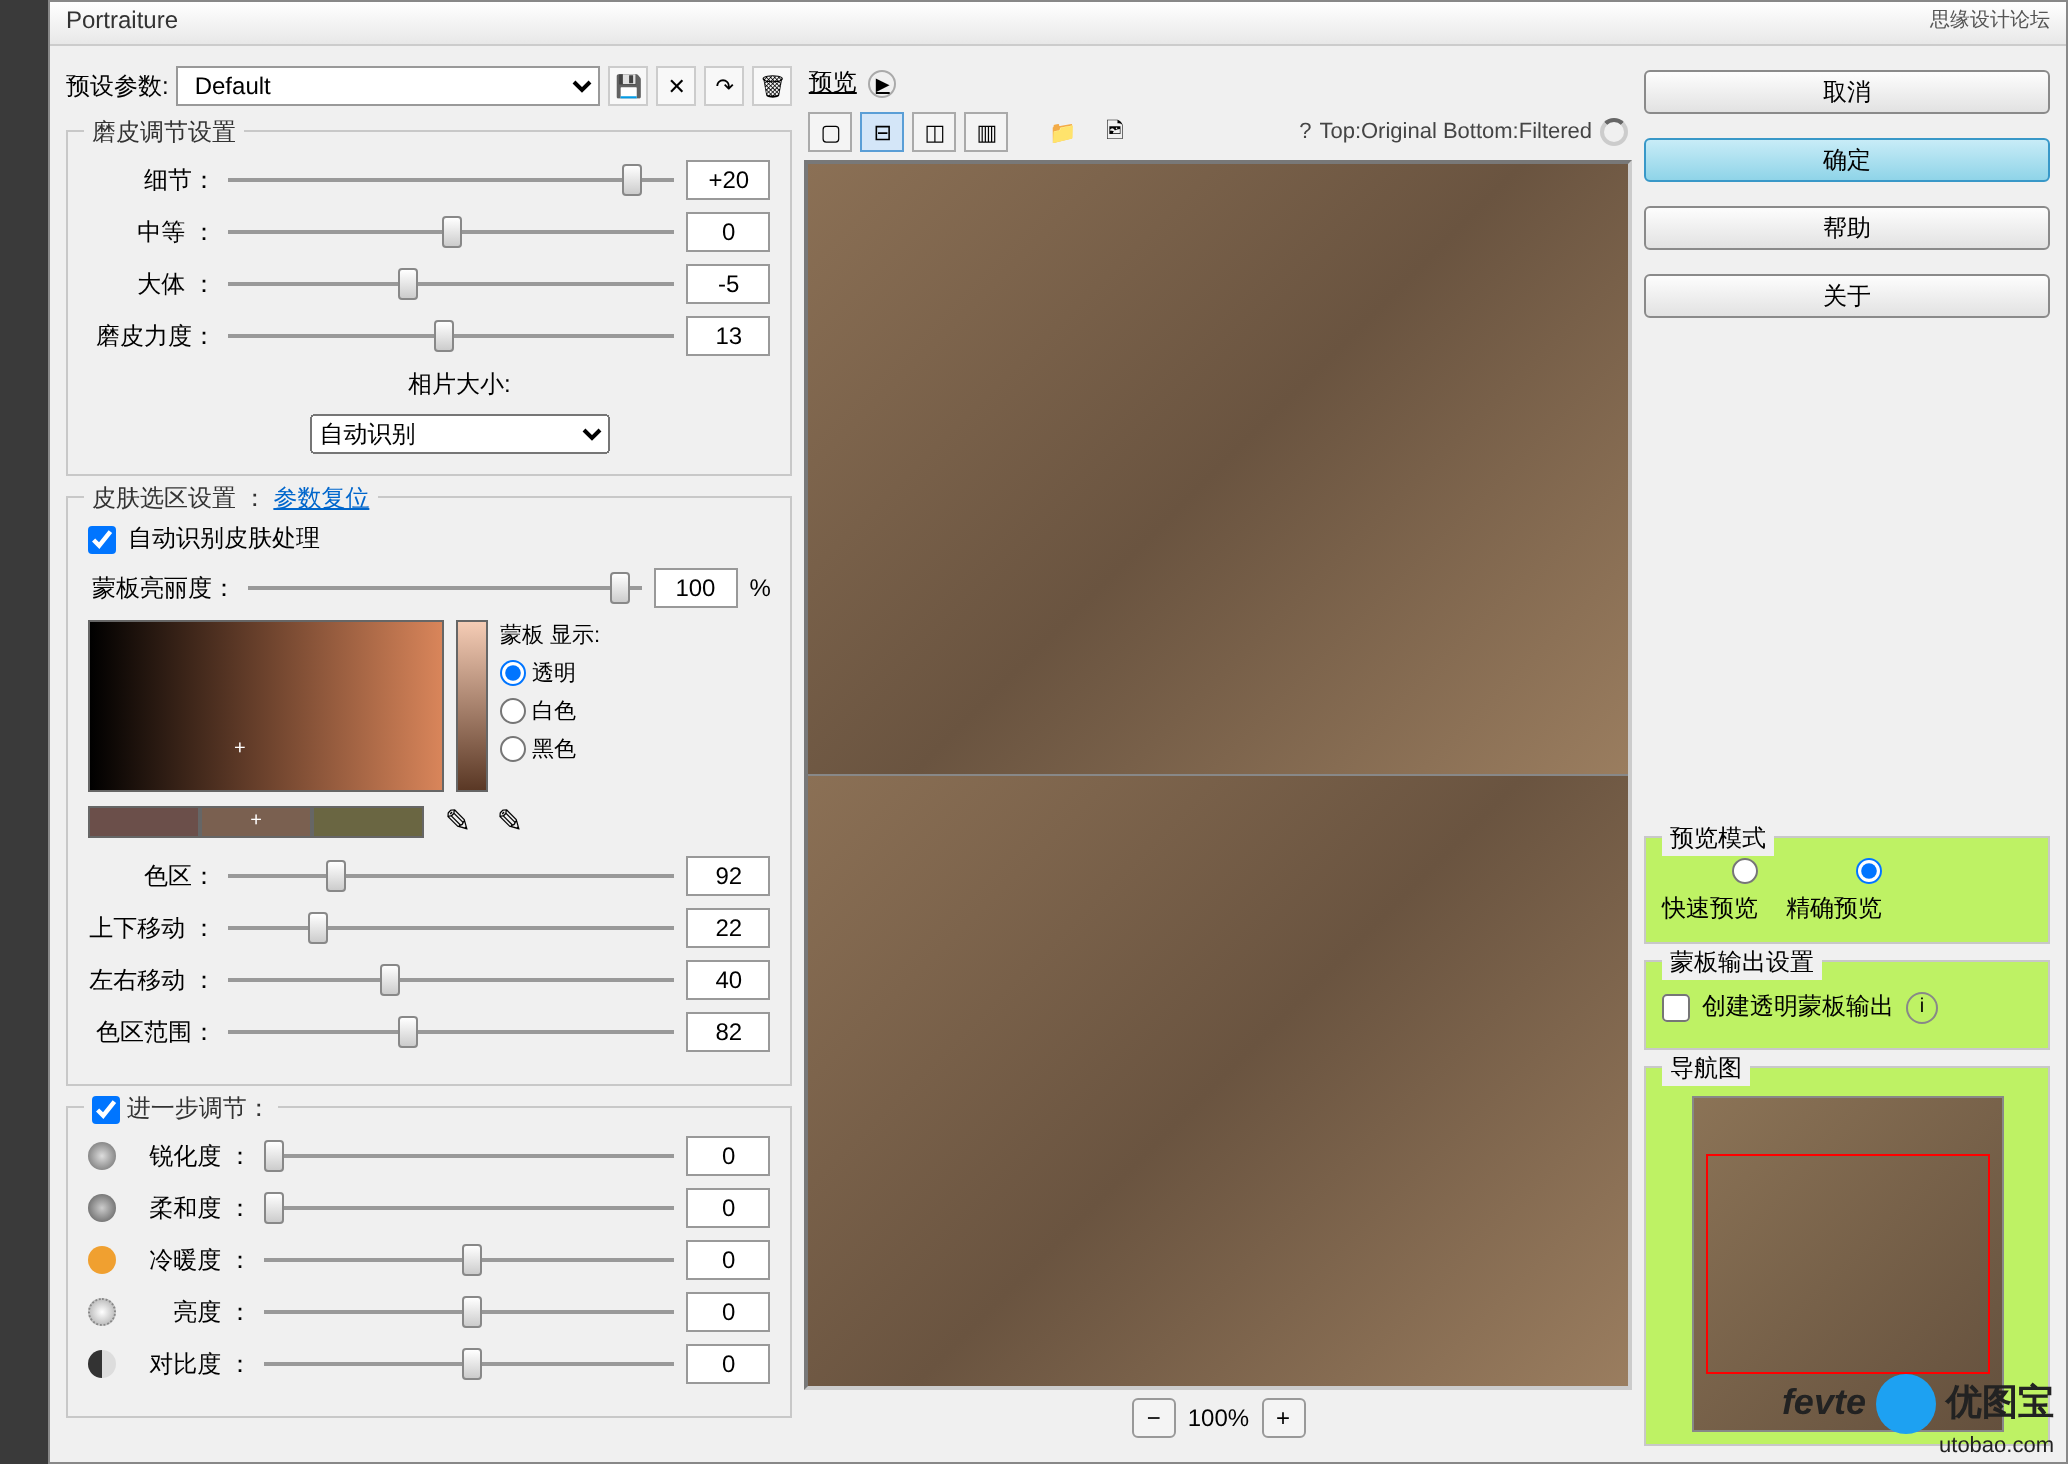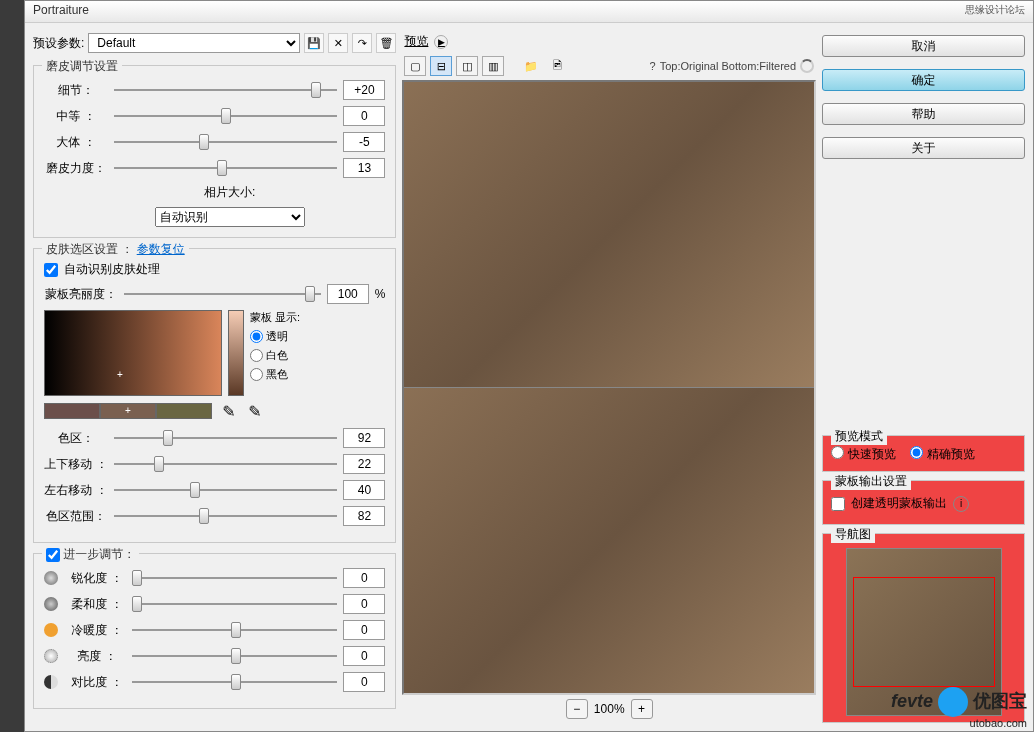--- a/index.html
+++ b/index.html
@@ -9,21 +9,21 @@
 .content { padding: 8px; display: flex; gap: 6px; height: calc(100% - 22px); }
 .left-panel { width: 376px; display: flex; flex-direction: column; gap: 4px; }
 .center-panel { width: 428px; display: flex; flex-direction: column; }
 .right-panel { width: 210px; display: flex; flex-direction: column; gap: 8px; padding-top: 4px; }
 .preset-row { display: flex; align-items: center; gap: 4px; font-size: 12px; padding: 2px 0; }
 .preset-row select, .preset-row .dropdown { flex: 1; height: 20px; font-size: 12px; border: 1px solid #999; background: #fff; padding: 0 4px; }
 .icon-btn { width: 20px; height: 20px; border: 1px solid #ccc; background: #f8f8f8; display: inline-flex; align-items: center; justify-content: center; font-size: 11px; cursor: pointer; }
 .group { border: 1px solid #c8c8c8; padding: 8px 10px 10px; position: relative; margin-top: 6px; background: #f0f0f0; }
 .group-title { position: absolute; top: -8px; left: 8px; background: #f0f0f0; padding: 0 4px; font-size: 12px; color: #333; }
 .slider-row { display: flex; align-items: center; gap: 6px; font-size: 12px; margin: 6px 0; }
-.slider-label { width: 64px; text-align: center; white-space: nowrap; }
+.slider-label { width: 64px; text-align: right; white-space: nowrap; }
 .slider { flex: 1; height: 16px; position: relative; }
 .slider-track { position: absolute; top: 7px; left: 0; right: 0; height: 2px; background: #999; }
 .slider-thumb { position: absolute; width: 10px; height: 16px; background: linear-gradient(#fff,#ccc); border: 1px solid #888; border-radius: 2px; top: 0; }
 .num-box { width: 42px; height: 20px; border: 1px solid #999; background: #fff; text-align: center; font-size: 12px; line-height: 18px; }
 .size-row { display: flex; align-items: center; gap: 6px; font-size: 12px; margin: 6px 0 0 30px; flex-direction: column; }
 .check-row { display: flex; align-items: center; gap: 6px; font-size: 12px; margin: 4px 0; }
 input[type=checkbox] { width: 14px; height: 14px; }
 .color-area { display: flex; gap: 6px; margin: 6px 0; }
 .color-picker { width: 178px; height: 86px; border: 1px solid #666; background: linear-gradient(to right, #000, #d9855a); position: relative; }
 .color-cursor { position: absolute; width: 8px; height: 8px; color: #fff; left: 72px; top: 58px; font-size: 10px; }
@@ -42,24 +42,24 @@
 .view-btn { width: 22px; height: 20px; border: 1px solid #aaa; background: #f4f4f4; display: inline-flex; align-items: center; justify-content: center; font-size: 11px; }
 .view-btn.active { background: #d4e6f8; border-color: #5a9ed6; }
 .info-label { font-size: 11px; color: #444; margin-left: auto; display: flex; align-items: center; gap: 4px; }
 .preview-area { flex: 1; border: 2px inset #ccc; background: #333; display: flex; flex-direction: column; }
 .preview-half { flex: 1; background: linear-gradient(135deg, #8b7055, #6a5440, #9a7d5f); position: relative; overflow: hidden; }
 .preview-half.top { border-bottom: 1px solid #888; }
 .zoom-bar { display: flex; justify-content: center; align-items: center; gap: 6px; padding: 4px; font-size: 12px; }
 .zoom-btn { width: 22px; height: 20px; border: 1px solid #999; background: #f4f4f4; border-radius: 3px; cursor: pointer; text-align:center; line-height:18px; }
 .action-btn { height: 22px; background: linear-gradient(#fdfdfd,#e2e2e2); border: 1px solid #8a8a8a; border-radius: 3px; font-size: 12px; cursor: pointer; margin-bottom: 4px; }
 .action-btn.primary { background: linear-gradient(#c8ecf7,#8fd4e8); border: 1px solid #3898c8; }
-.rgroup { border: 1px solid #c8c8c8; padding: 10px 8px 8px; position: relative; background: #ef4444; font-size: 12px; }
+.rgroup { border: 1px solid #c8c8c8; padding: 10px 8px 8px; position: relative; background: #bef264; font-size: 12px; }
 .rgroup-title { position: absolute; top: -8px; left: 8px; background: #f0f0f0; padding: 0 4px; font-size: 12px; }
 .radio-row { display: flex; gap: 14px; }
-.radio-row label { display: flex; align-items: flex-start; gap: 4px; font-size: 12px; }
+.radio-row label { display: flex; align-items: flex-end; gap: 4px; font-size: 12px; flex-direction: column; }
 .nav-thumb { width: 156px; height: 168px; border: 1px solid #888; background: linear-gradient(135deg,#8b7356,#64503d); margin: 4px auto 0; position: relative; }
 .nav-rect { position: absolute; border: 1px solid #f00; left: 6px; top: 28px; right: 6px; height: 110px; }
 .watermark { position: absolute; right: 6px; bottom: 2px; font-size: 18px; font-weight: bold; color: #222; }
 .wm-circle { width: 30px; height: 30px; border-radius: 50%; background: #1da1f2; display: inline-block; vertical-align: middle; }
 .topright { font-size: 10px; color: #555; }
 .info-icon { width: 16px; height: 16px; border: 1px solid #888; border-radius: 50%; display: inline-flex; align-items: center; justify-content: center; font-size: 10px; float: right; }
 .spinner { width:14px; height:14px; border:2px solid #ccc; border-top-color:#666; border-radius:50%; }
 </style>
 </head>
 <body>

